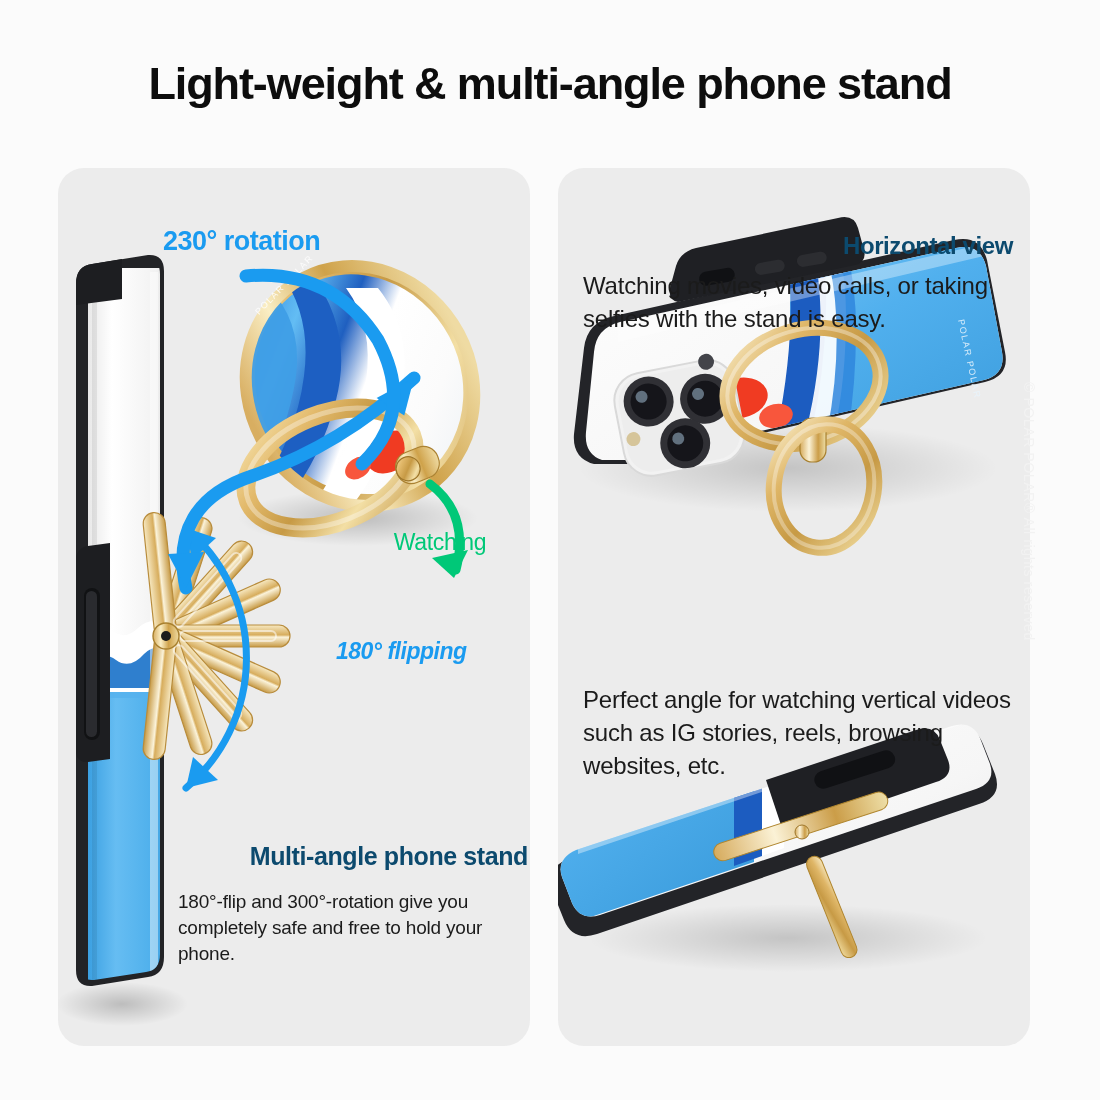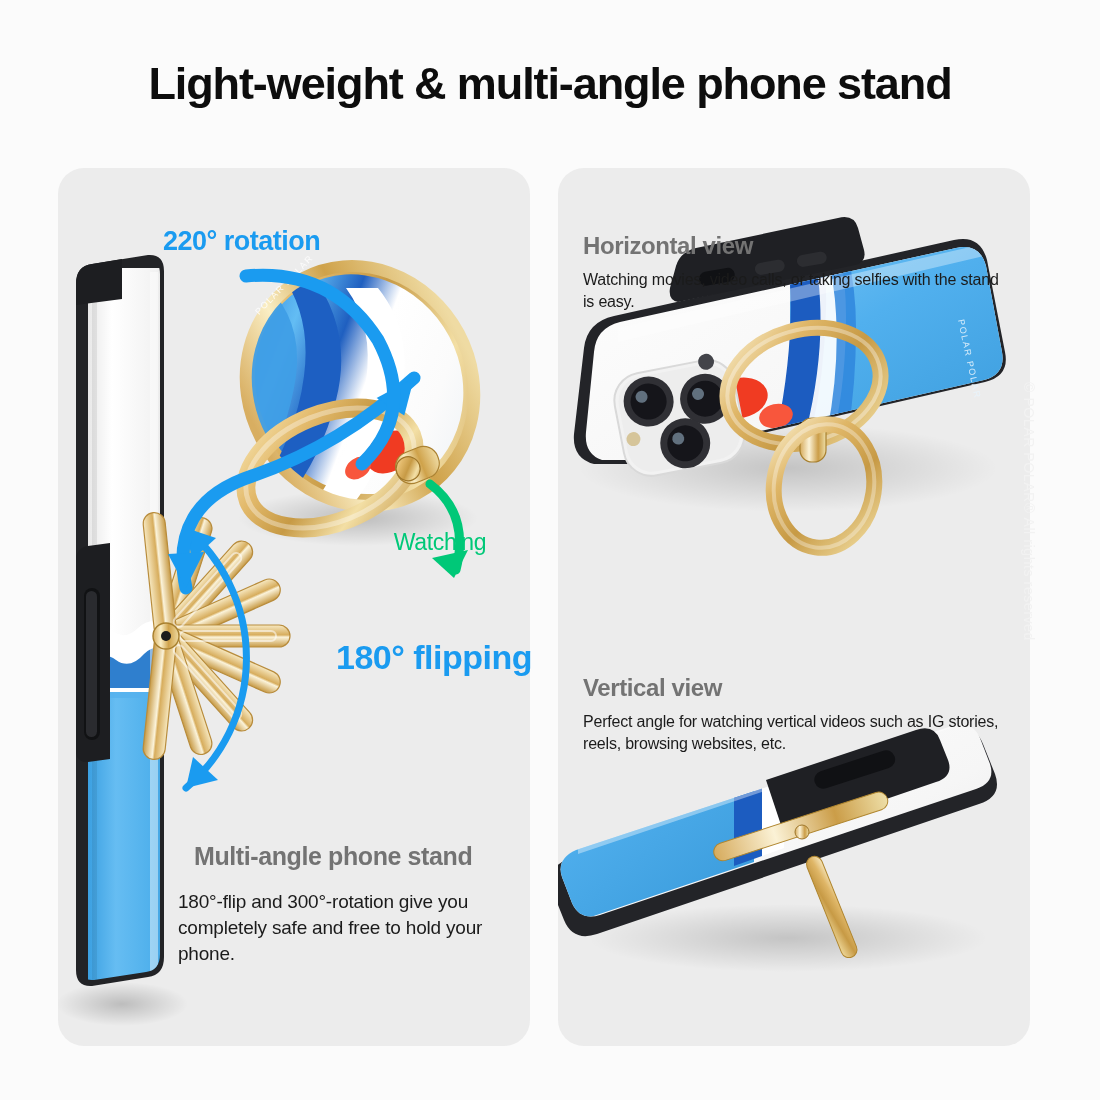--- a/index.html
+++ b/index.html
@@ -38,34 +38,34 @@
     color:#f2f2f2; white-space:nowrap;
   }
 
   
   .lbl-rot{
     position:absolute; left:163px; top:226px;
     font-size:27px; font-weight:700; color:#1a9bf0; letter-spacing:-.5px;
   }
   .lbl-flip{
     position:absolute; left:336px; top:638px;
-    font-size:34px; font-weight:700; color:#1a9bf0; letter-spacing:-.5px;
+    font-size:23px; font-weight:700; color:#1a9bf0; letter-spacing:-.5px;font-style:italic;
   }
   .lbl-mag{
     position:absolute; left:352px; top:528px; width:176px;
     text-align:center; color:#00c878; line-height:1.25;
   }
   .lbl-mag .m1{ display:block; font-size:23px; font-weight:400; letter-spacing:-.3px;}
   .lbl-mag .m2{ display:block; font-size:23px; font-weight:700; letter-spacing:-.3px;}
 
   .blk-h{
-    font-size:24px; font-weight:700; color:#737373; letter-spacing:-.4px;
+    font-size:24px; font-weight:700; color:#0c4a6e; letter-spacing:-.4px;text-align:right;
   }
   .blk-p{
-    font-size:16px; font-weight:400; color:#1b1b1b;
+    font-size:24px; font-weight:400; color:#1b1b1b;
     line-height:1.38; letter-spacing:-.2px; margin-top:9px;
   }
   #blk-stand{ position:absolute; left:178px; top:842px; width:350px; }
   #blk-stand .blk-h{ font-size:25px;margin-left:16px; }
   #blk-stand .blk-p{ font-size:19px; margin-top:18px; }
   #blk-horiz{ position:absolute; left:583px; top:232px; width:430px; }
   #blk-vert { position:absolute; left:583px; top:674px; width:448px; }
 
   svg{ display:block; }
   .abs{ position:absolute; }
@@ -260,21 +260,21 @@
     <g fill="none" stroke="#1a9bf0" stroke-width="13" stroke-linecap="round">
       <path d="M188 108 q86 -8 132 64 q38 72 -16 124"></path>
     </g>
 
     <g fill="none" stroke="#00c878" stroke-width="9" stroke-linecap="round">
       <path d="M372 316 q40 30 26 86"></path>
     </g>
     <path d="M396 410 l-22 -20 l36 -8 Z" fill="#00c878"></path>
   </svg>
 
-  <div class="lbl-rot">220° rotation</div>
+  <div class="lbl-rot">230° rotation</div>
   <div class="lbl-flip">180° flipping</div>
   <div class="lbl-mag">
     <span class="m1">Watching</span>
   </div>
 
   <div id="blk-stand">
     <div class="blk-h">Multi-angle phone stand</div>
     <div class="blk-p">180°-flip and 300°-rotation give you completely safe and free to hold your phone.</div>
   </div>
 
@@ -410,19 +410,18 @@
       </g>
     </g>
   </svg>
 
   <div id="blk-horiz">
     <div class="blk-h">Horizontal view</div>
     <div class="blk-p">Watching movies, video calls, or taking selfies with the stand is easy.</div>
   </div>
 
   <div id="blk-vert">
-    <div class="blk-h">Vertical view</div>
     <div class="blk-p">Perfect angle for watching vertical videos such as IG stories, reels, browsing websites, etc.</div>
   </div>
 
   <div class="copyright">© POLAR POLAR® All rights reserved</div>
 
 </div>
 
 </body></html>

